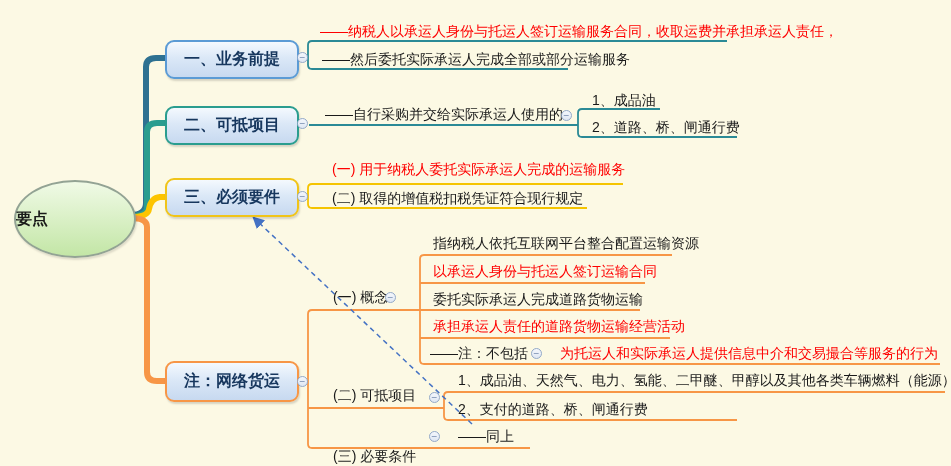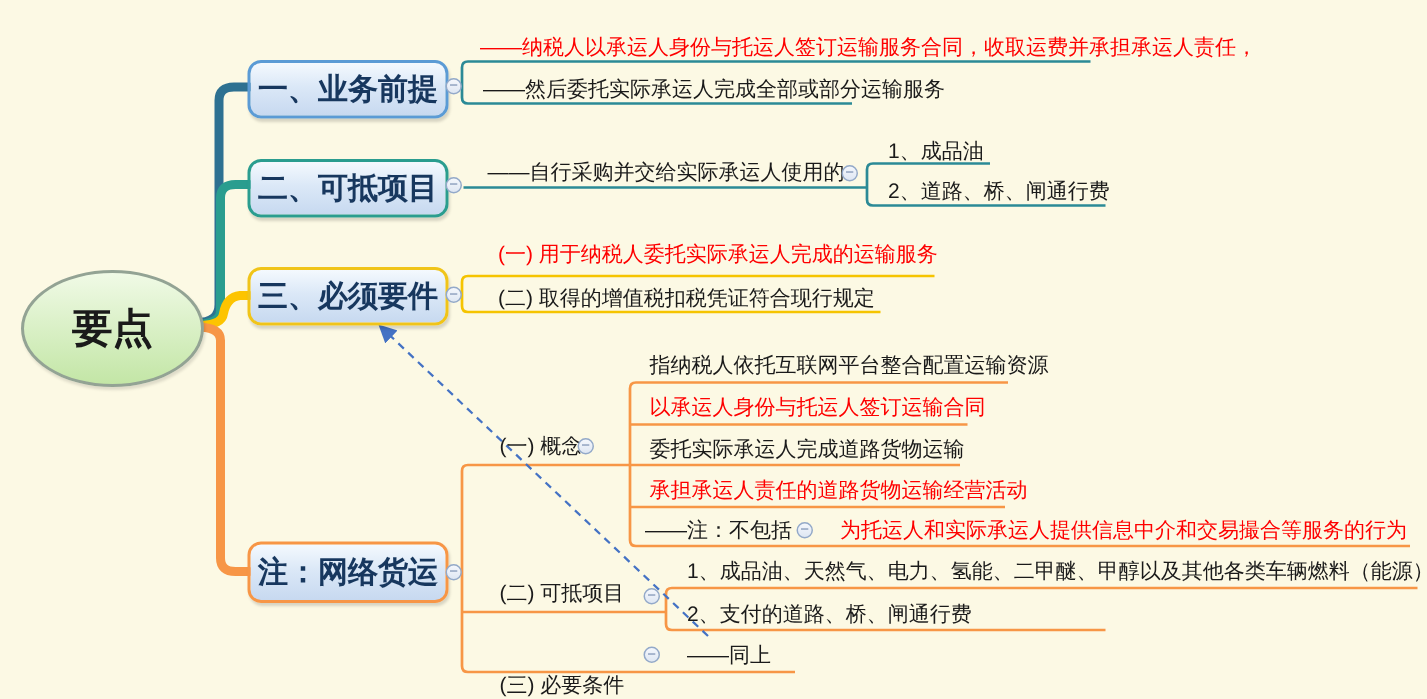--- a/index.html
+++ b/index.html
@@ -8,29 +8,29 @@
     background:#fcf9e4;
   }
   .canvas{
     position:relative;width:951px;height:466px;background:#fcf9e4;overflow:hidden;
   }
   .wires{position:absolute;left:0;top:0;}
   .root-ellipse{
     position:absolute;left:14px;top:180px;width:118px;height:74px;
     border:2px solid #93a394;border-radius:50%;
     background:linear-gradient(to bottom,#f0fae6,#c3e6a6);
-    display:flex;align-items:center;justify-content:center;
-    font-size:27px;font-weight:bold;color:#1a1a1a;
+    display:flex;align-items:center;justify-content:flex-start;
+    font-size:16px;font-weight:bold;color:#1a1a1a;
     box-shadow:1px 2px 2px rgba(0,0,0,0.12);
   }
   .topic{
     position:absolute;width:130px;height:35px;border-radius:9px;
     background:linear-gradient(to bottom,#f4f9fe 0%,#dbe8f7 45%,#c7d9f0 100%);
     display:flex;align-items:center;justify-content:center;
-    font-size:20px;font-weight:bold;color:#17375e;
+    font-size:16px;font-weight:bold;color:#17375e;
     box-shadow:1px 2px 2px rgba(0,0,0,0.15);
     white-space:nowrap;
   }
   .b1{border:2px solid #5b9bd5;}
   .b2{border:2px solid #2a9d8f;}
   .b3{border:2px solid #f0c419;}
   .b4{border:2px solid #f79646;}
   .leaf{
     position:absolute;font-size:14px;line-height:15px;color:#1a1a1a;
     white-space:nowrap;

